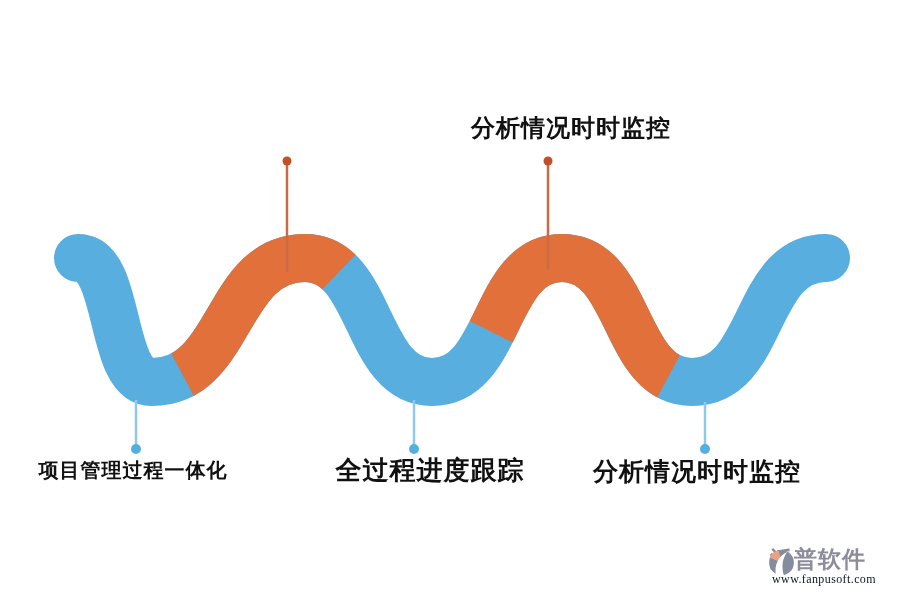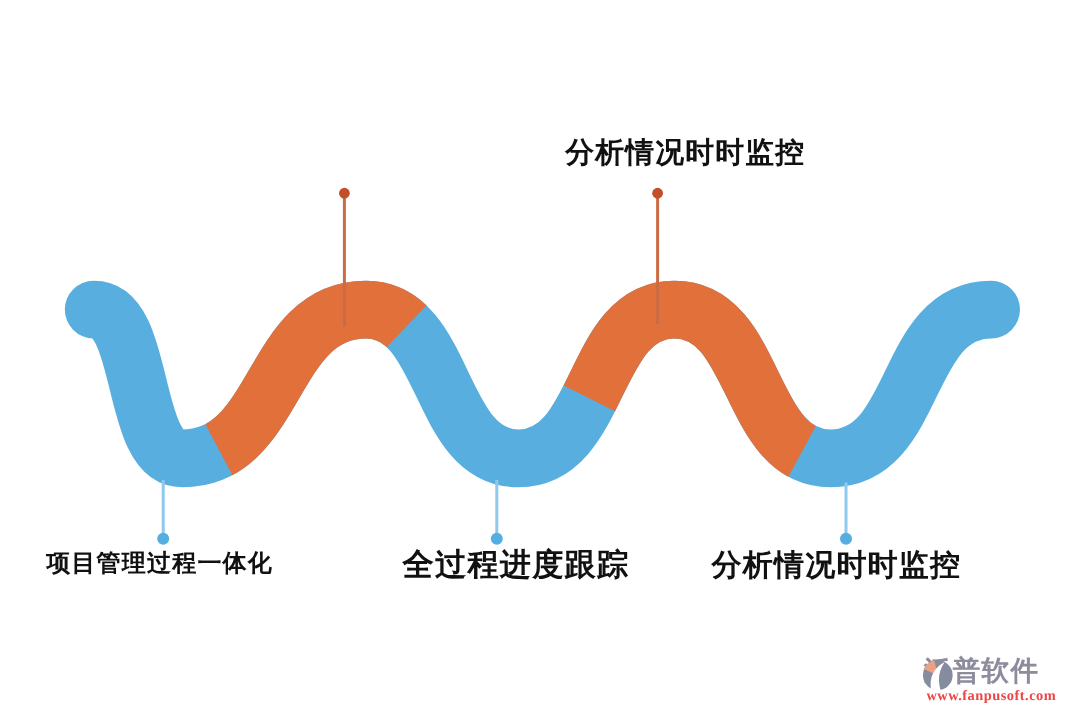--- a/index.html
+++ b/index.html
@@ -21,21 +21,21 @@
   .logo{
     position:absolute;left:768px;top:548px;display:flex;flex-direction:column;
     align-items:flex-start;line-height:1;
   }
   .logo-row{display:flex;flex-direction:row;align-items:center;}
   .logo-name{
     font-size:23px;font-weight:600;color:#8C8C9C;letter-spacing:1px;margin-left:2px;
     font-family:"Liberation Sans","DejaVu Sans",sans-serif;
   }
   .logo-url{
-    font-size:12px;font-weight:700;color:#ef4444;letter-spacing:0.4px;margin-top:2px;margin-left:4px;
+    font-size:12px;font-weight:400;color:#0f172a;letter-spacing:0.4px;margin-top:2px;margin-left:4px;
     font-family:"Liberation Serif","DejaVu Serif",serif;
   }
 </style>
 </head>
 <body>
 
 <div class="stage">
 
   <svg width="900" height="600" viewBox="0 0 900 600">
 

